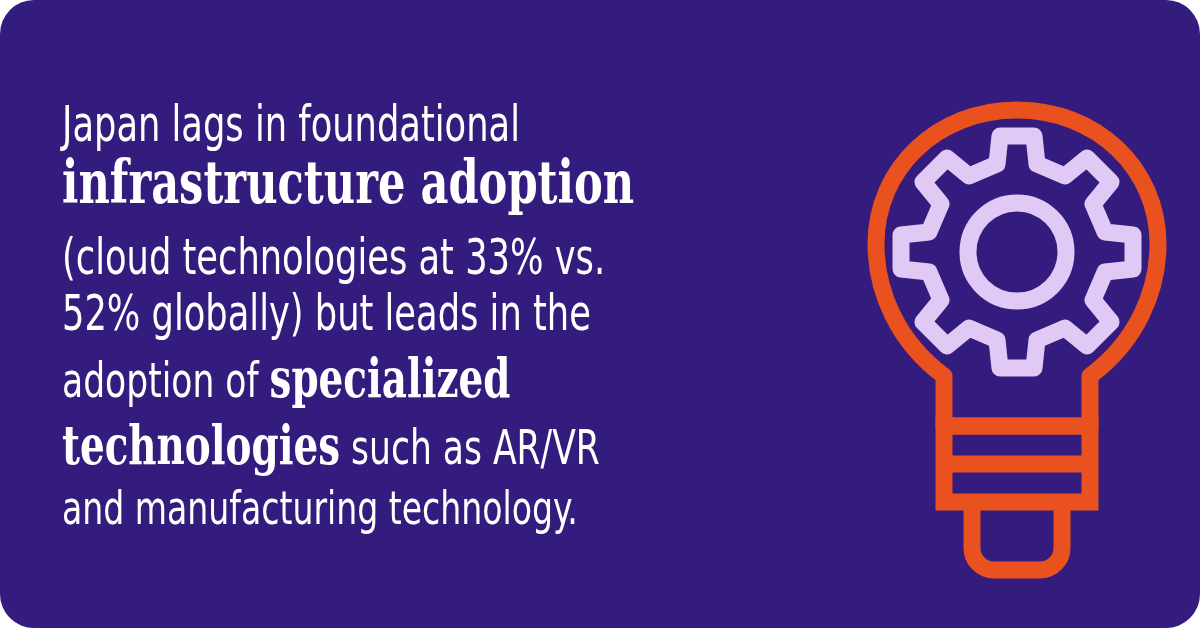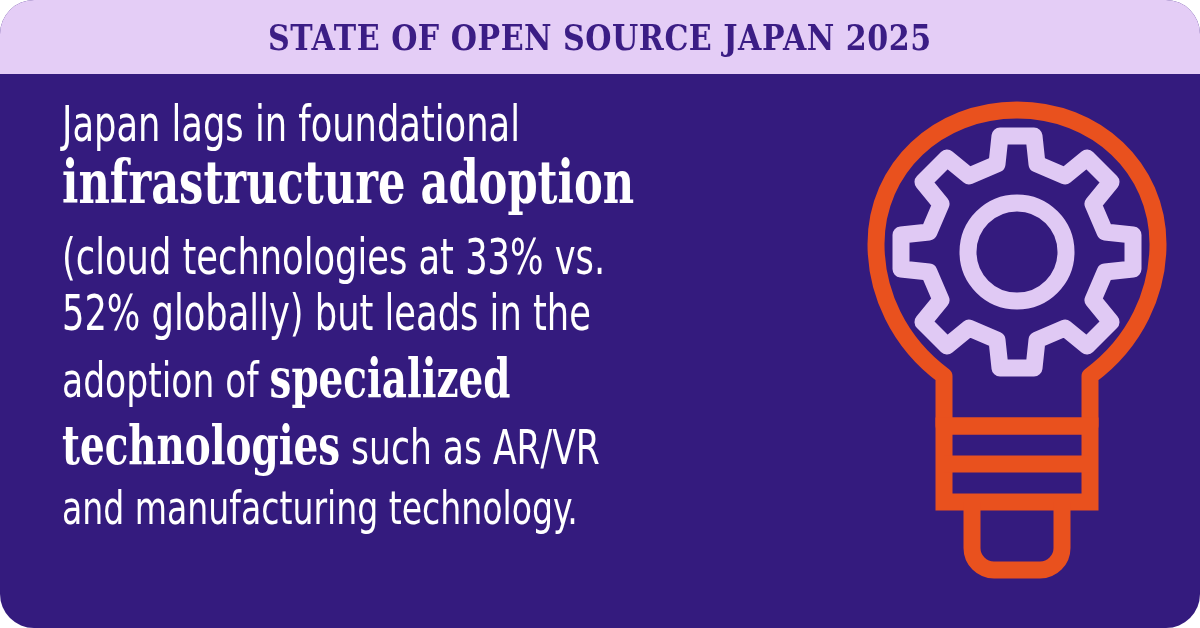--- a/index.html
+++ b/index.html
@@ -122,23 +122,20 @@
     width: 310px;
     height: 500px;
   }
   .bulb-svg { display:block; width:310px; height:500px; }
 </style>
 </head>
 <body>
 
 <div class="card">
 
-  <div class="header-band">
-    <div class="header-title">STATE OF OPEN SOURCE JAPAN 2025</div>
-  </div>
 
   <div class="body-area">
 
     <div class="copy">
 
       <div class="line l1 reg">Japan lags in foundational</div>
 
       <div class="line l2 bold-serif">infrastructure adoption</div>
 
       <div class="line l3 reg">(cloud technologies at 33% vs.</div>

